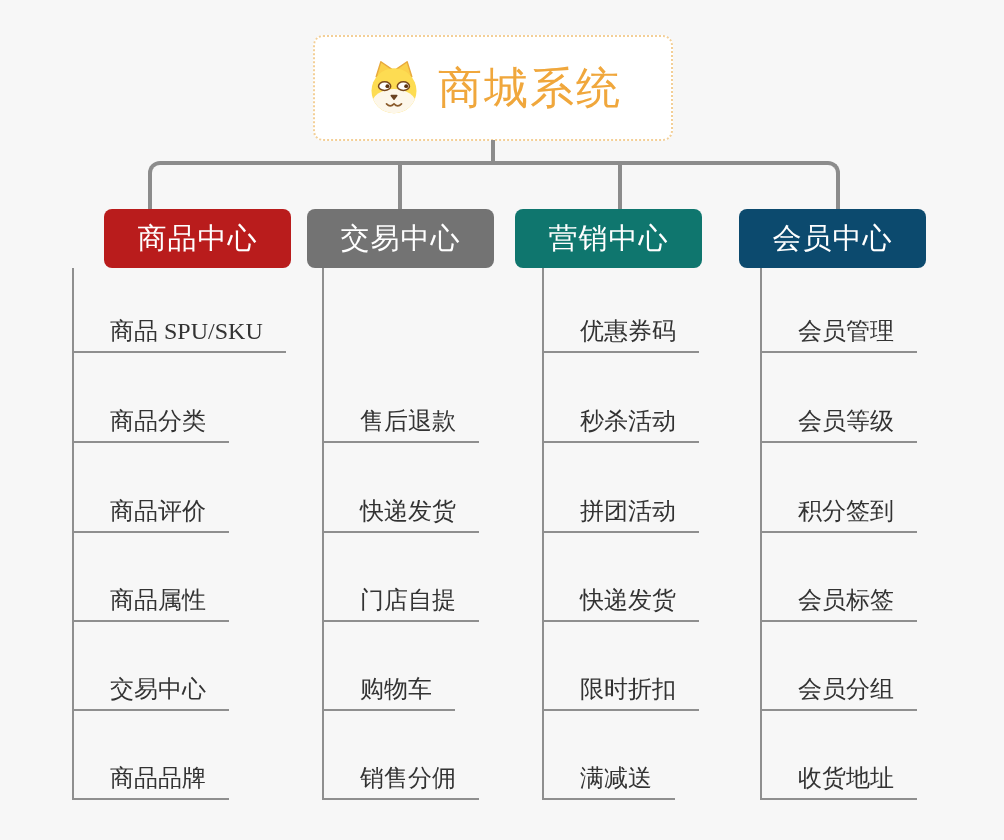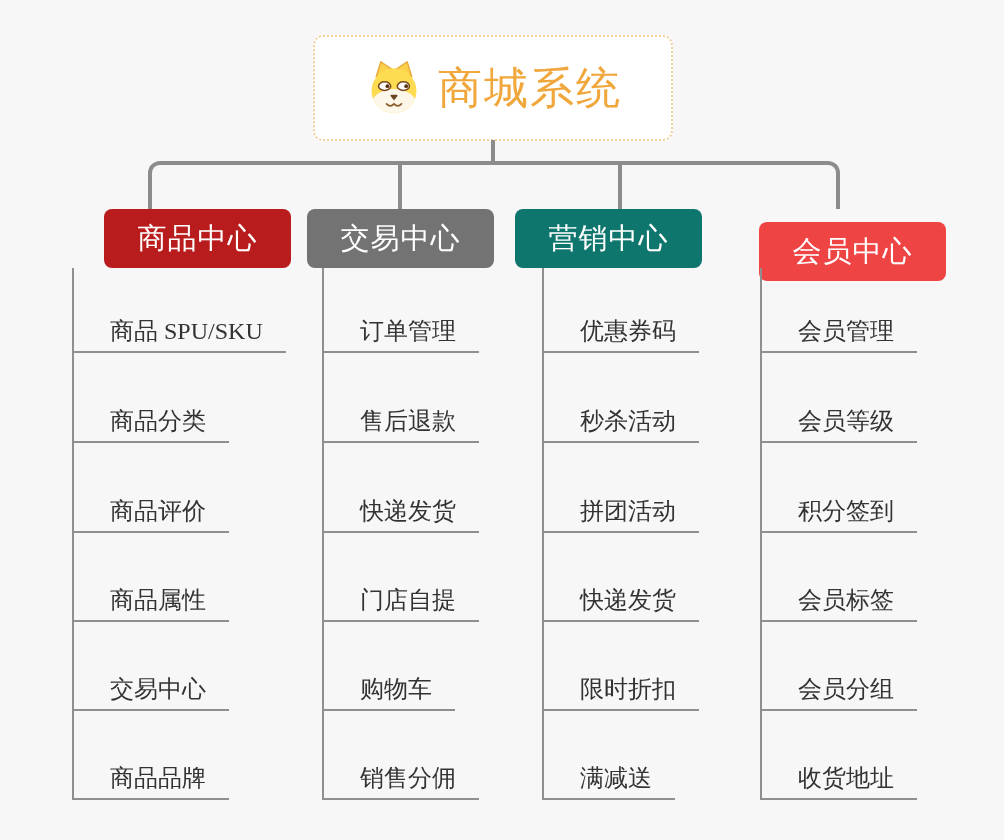--- a/index.html
+++ b/index.html
@@ -46,21 +46,21 @@
   .branch-box{
     position:absolute;top:209px;width:187px;height:59px;
     border-radius:8px;
     color:#ffffff;font-size:29px;letter-spacing:1px;
     line-height:59px;text-align:center;white-space:nowrap;
     cursor:default;
   }
   .b0{left:57px;background:#b91c1c;margin-left:47px;}
   .b1{left:307px;background:#737373;}
   .b2{left:515px;background:#0f766e;}
-  .b3{left:759px;background:#ef4444;margin-top:13px;}
+  .b3{left:739px;background:#0c4a6e;}
 
   
   .vline{position:absolute;top:268px;width:2px;height:532px;background:#8f8f8f;}
   .v0{left:72px}.v1{left:322px}.v2{left:542px}.v3{left:760px}
 
   
   .item{
     position:absolute;height:39px;line-height:35px;
     box-sizing:border-box;
     font-size:24px;color:#333333;
@@ -113,21 +113,20 @@
   <div class="vline v2"></div>
   <div class="vline v3"></div>
 
   <div class="item i0 r0">商品 SPU/SKU</div>
   <div class="item i0 r1">商品分类</div>
   <div class="item i0 r2">商品评价</div>
   <div class="item i0 r3">商品属性</div>
   <div class="item i0 r4">交易中心</div>
   <div class="item i0 r5">商品品牌</div>
 
-  <div class="item i1 r0">订单管理</div>
   <div class="item i1 r1">售后退款</div>
   <div class="item i1 r2">快递发货</div>
   <div class="item i1 r3">门店自提</div>
   <div class="item i1 r4">购物车</div>
   <div class="item i1 r5">销售分佣</div>
 
   <div class="item i2 r0">优惠券码</div>
   <div class="item i2 r1">秒杀活动</div>
   <div class="item i2 r2">拼团活动</div>
   <div class="item i2 r3">快递发货</div>

